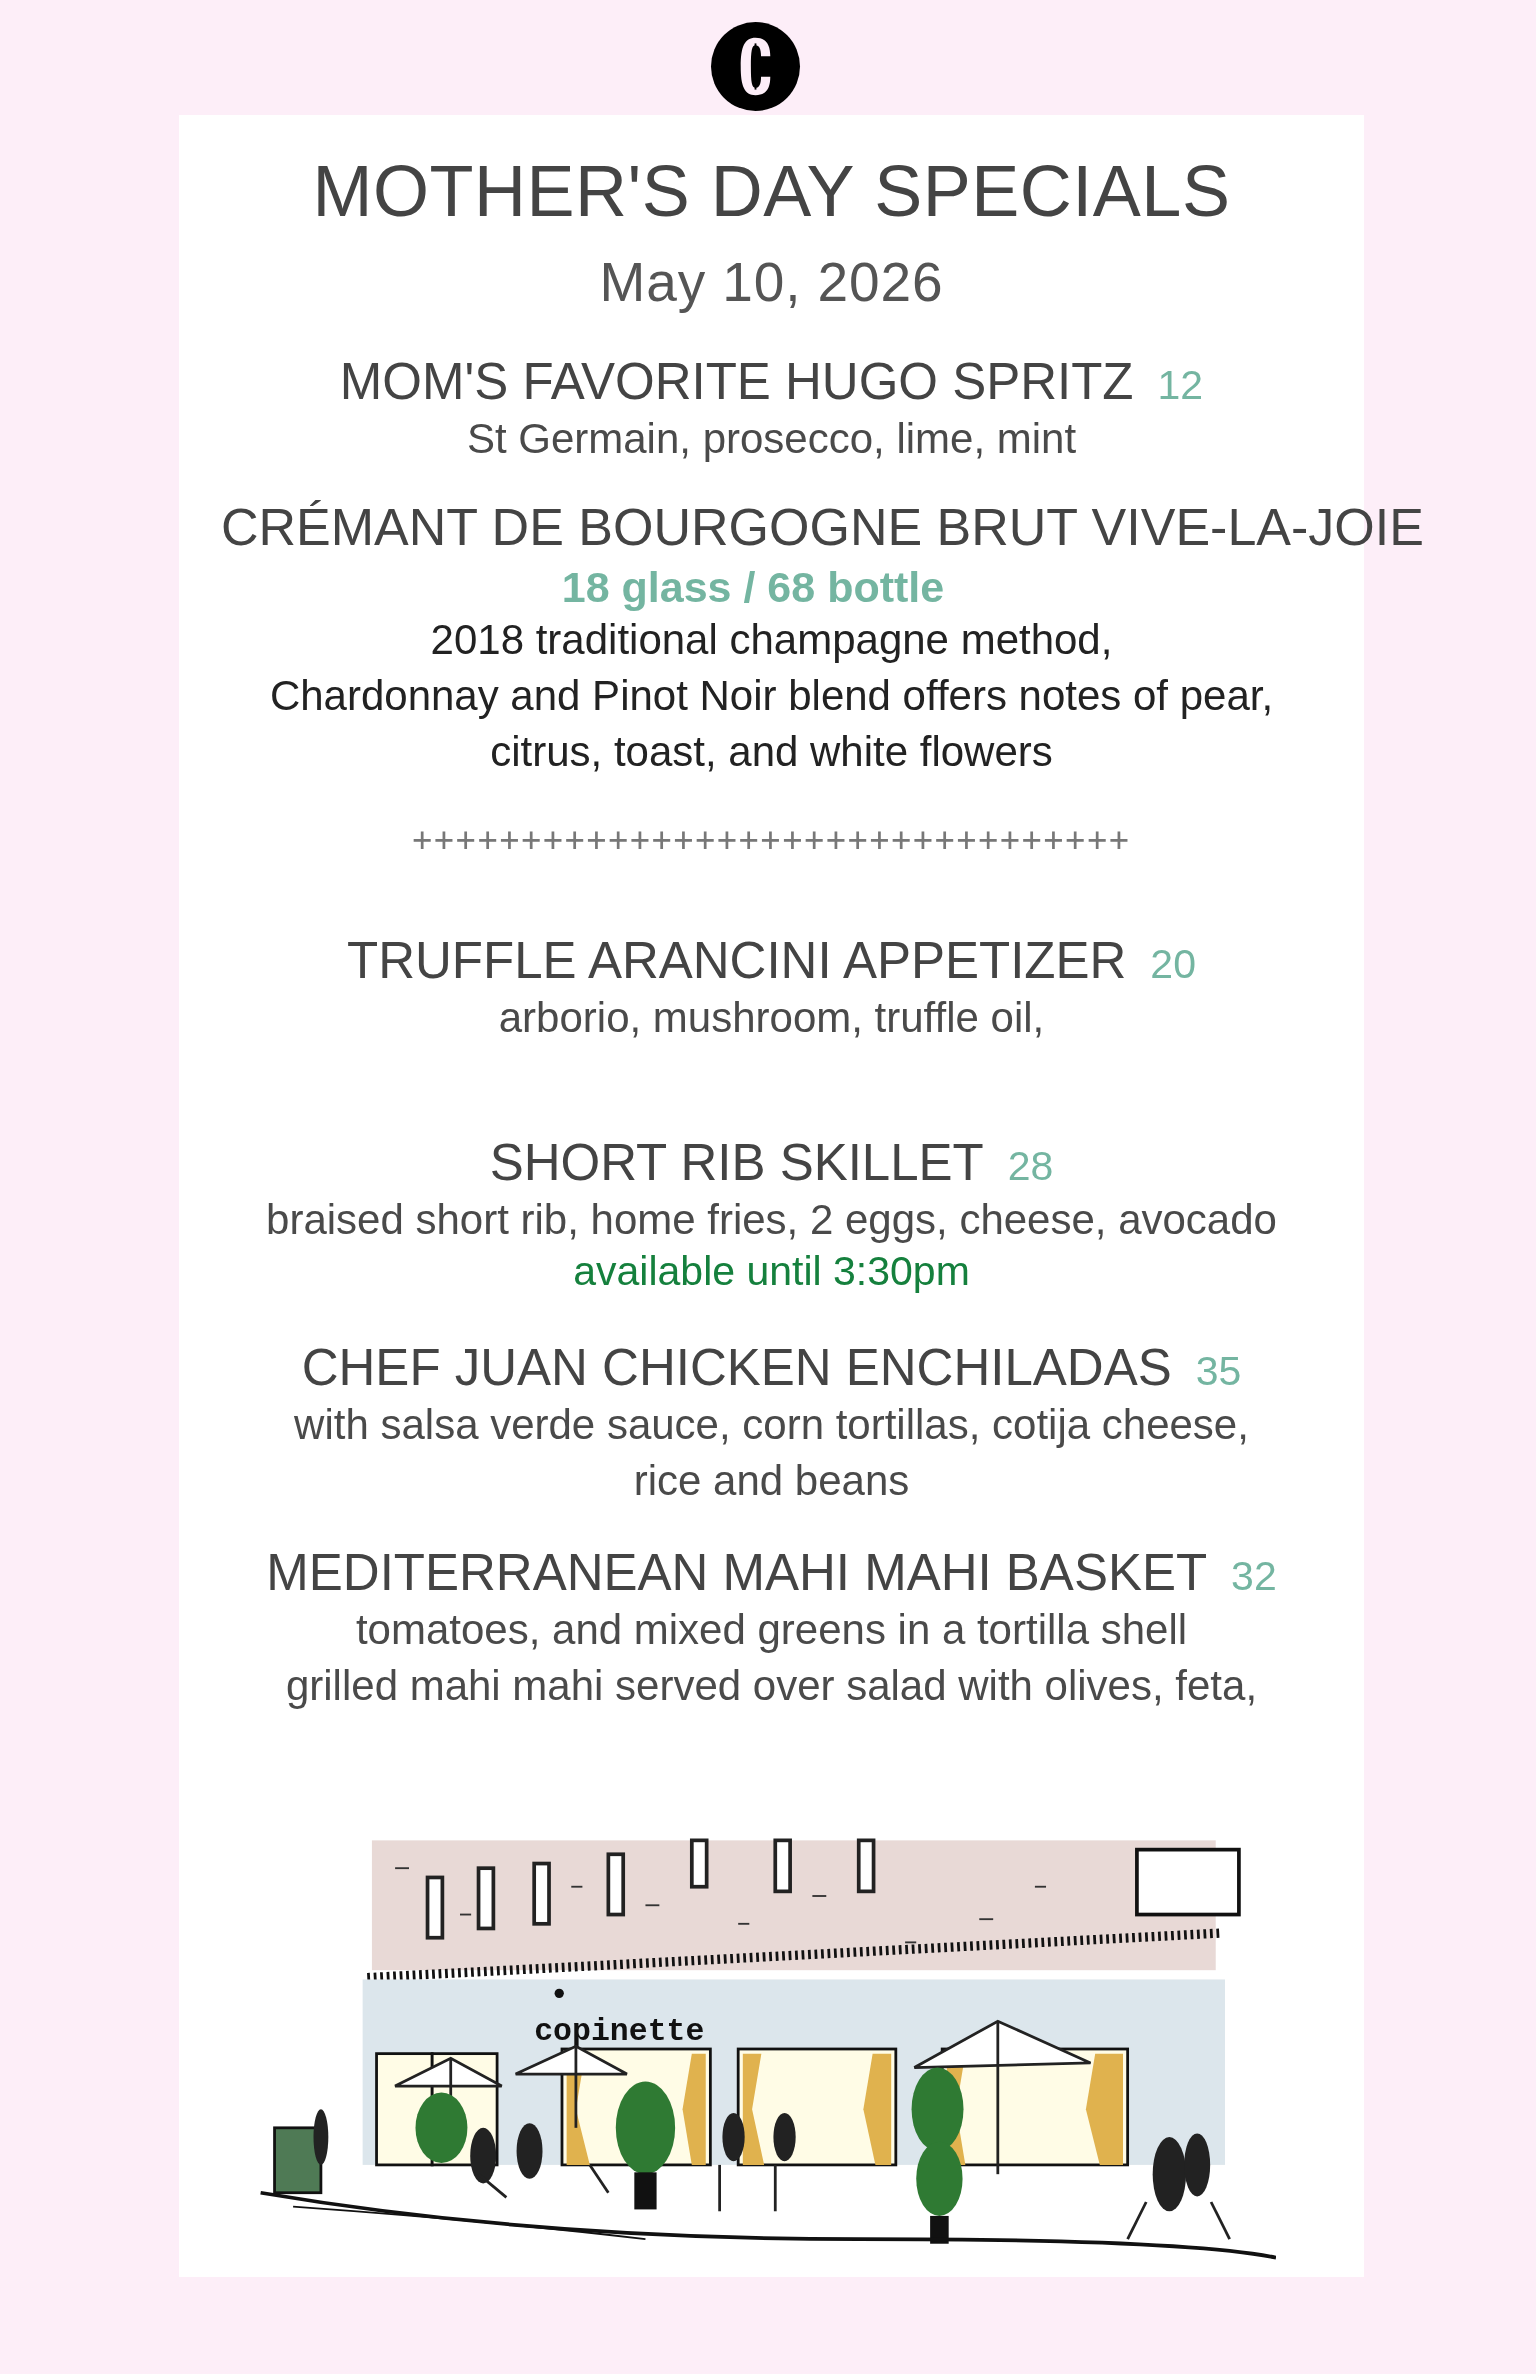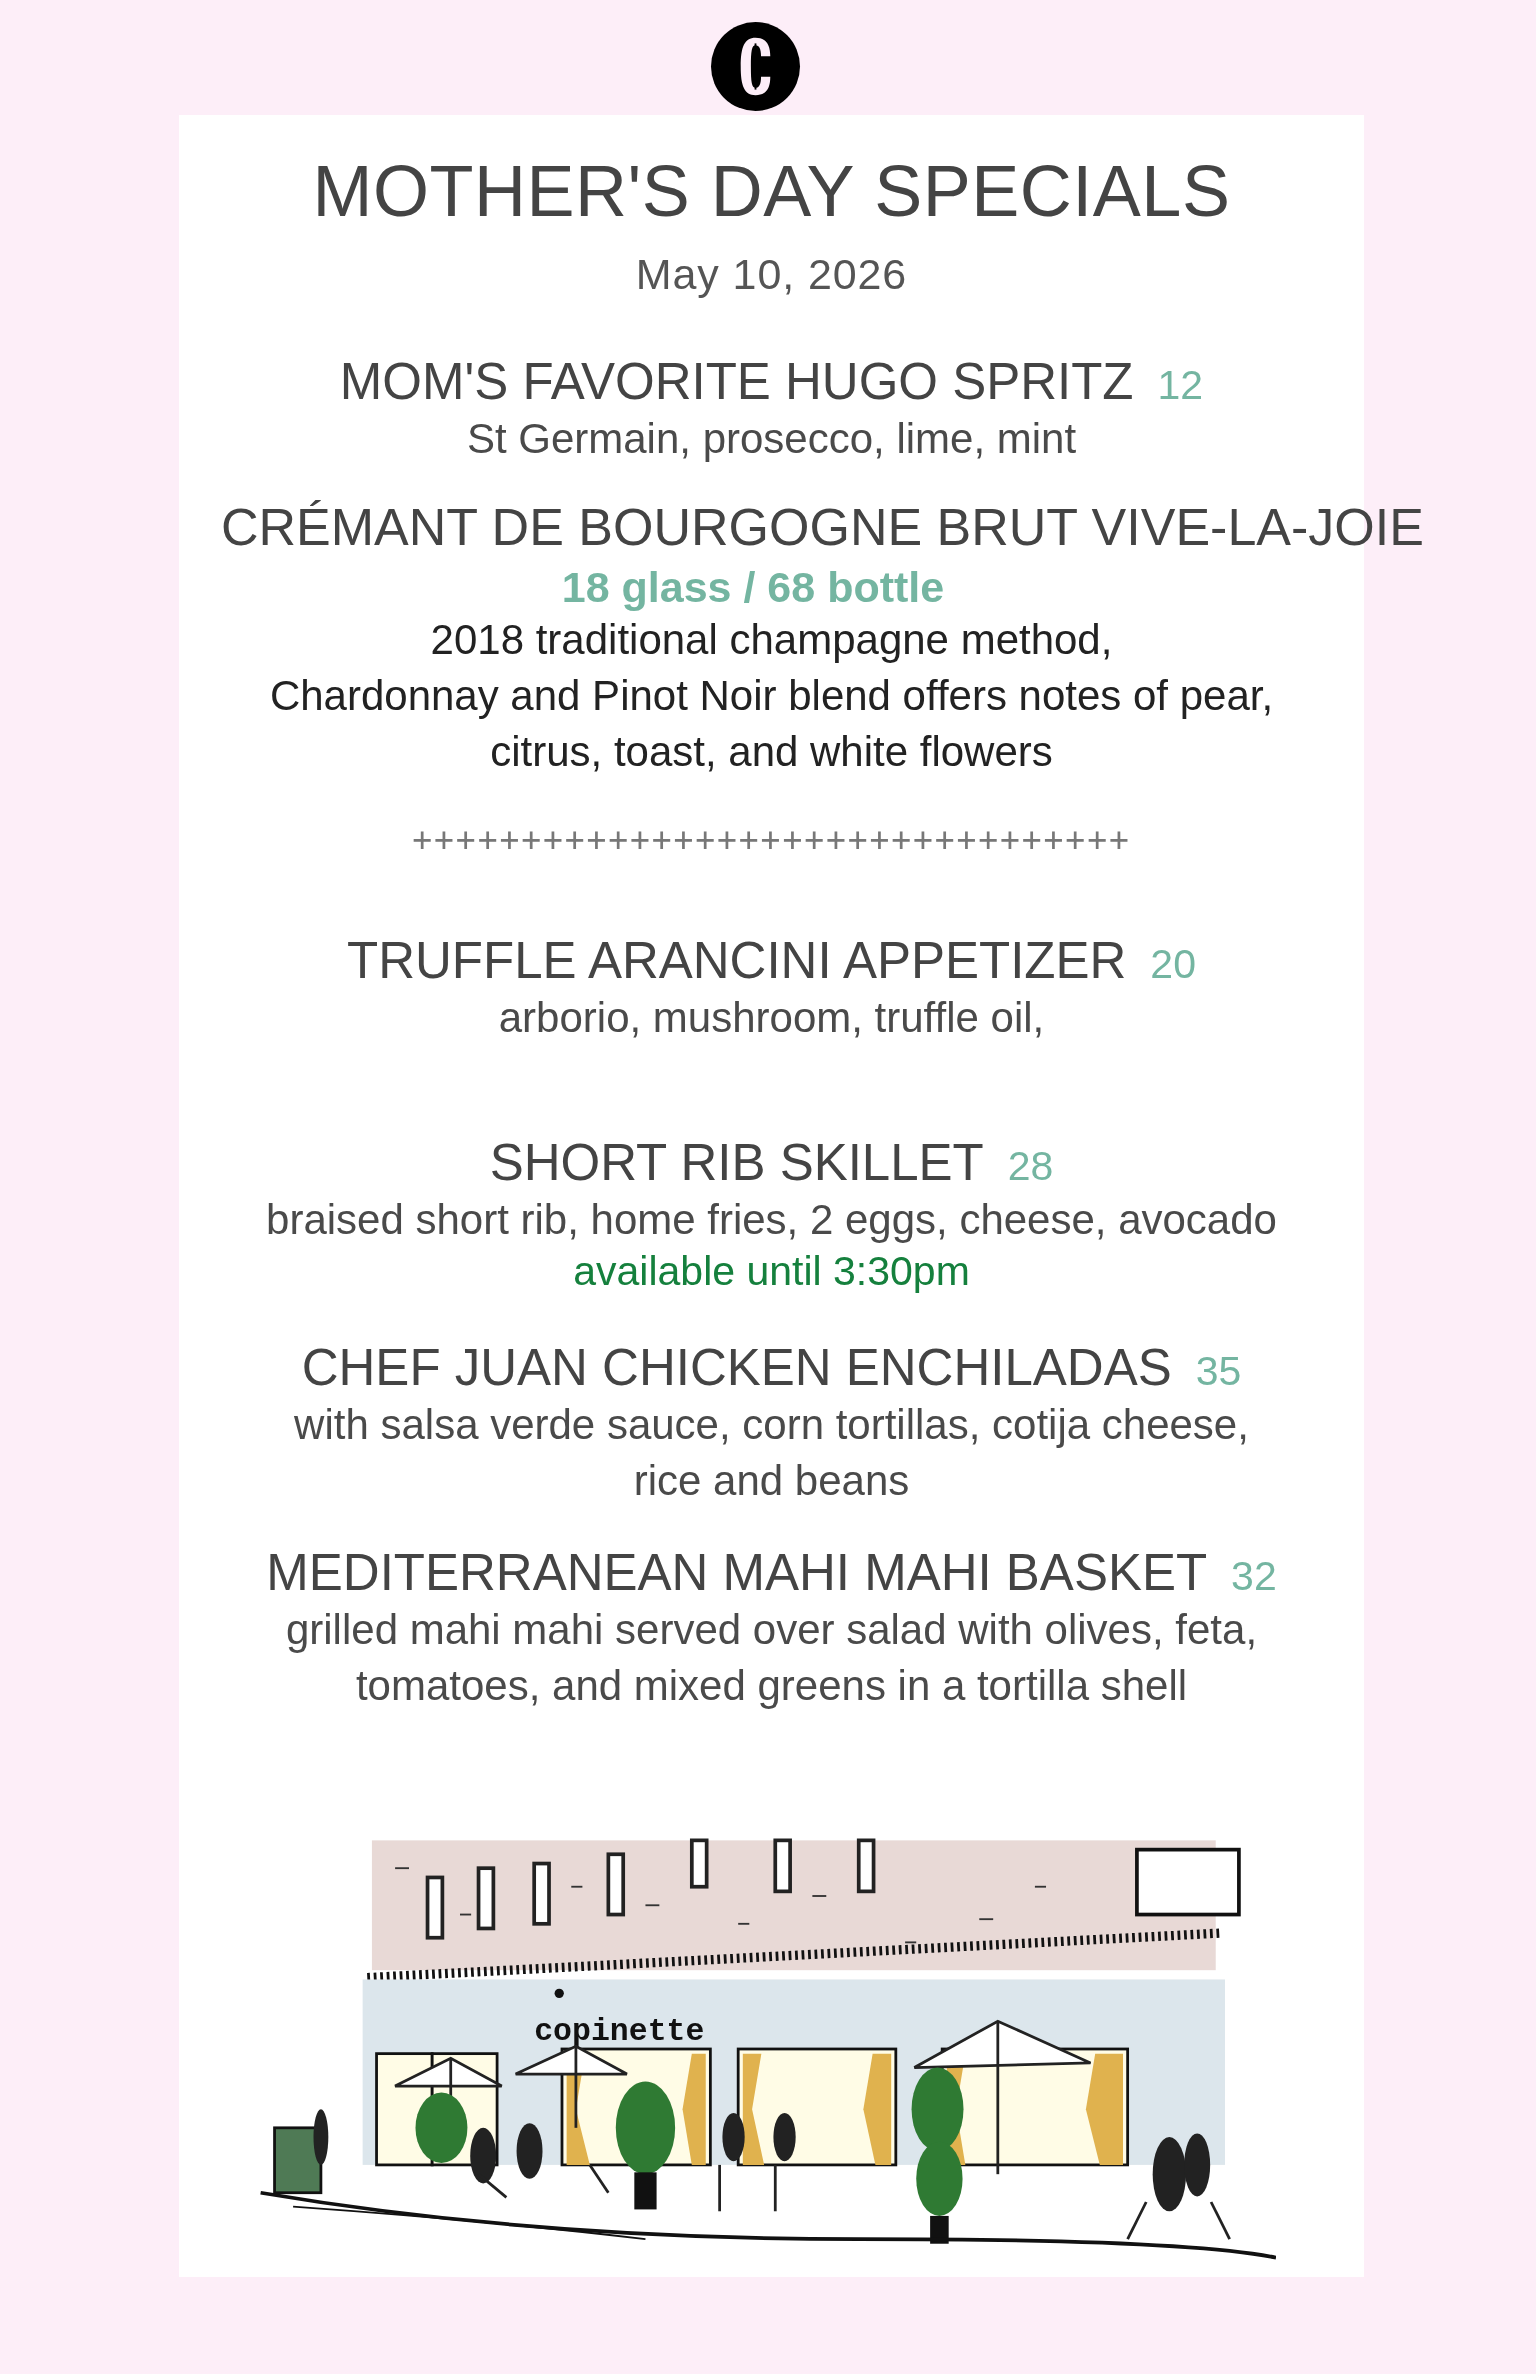--- a/index.html
+++ b/index.html
@@ -10,21 +10,21 @@
   .logo {
     position:absolute; left:711px; top:22px; width:89px; height:89px; border-radius:50%;
     background:#000; display:flex; align-items:center; justify-content:center;
   }
   .logo svg { width:37px; height:61px; }
   .card {
     position:absolute; left:179px; top:115px; width:1185px; height:2162px; background:#fff;
   }
   .center { position:absolute; left:0; width:100%; text-align:center; }
   .title { top:35px; font-size:72px; color:#444; letter-spacing:0.5px; font-stretch:condensed; }
-  .date { top:135px; font-size:43px; color:#555; font-weight:300; letter-spacing:0.9px; }
+  .date { top:135px; font-size:55px; color:#555; font-weight:300; letter-spacing:0.9px; }
   .item-name { font-size:51px; color:#444; white-space:nowrap; }
   .price { color:#74B5A1; font-size:41px; margin-left:24px; }
   .desc { font-size:42px; color:#4a4a4a; line-height:56px; }
   .desc.dark { color:#222; }
   .note { font-size:41px; color:#15803d; }
   .sep { font-size:33px; color:#777; letter-spacing:1.9px; font-family:"DejaVu Sans Mono", monospace; }
   .illustration {
     position:absolute; left:77px; top:1716px; width:1020px; height:436px;
   }
   .sign-text { font-family:"Liberation Mono", monospace; font-weight:bold; }
@@ -71,22 +71,22 @@
   </div>
 
   <div class="center" style="top:1223px;">
     <div class="item-name"><span data-bind="menu.food.2.name">CHEF JUAN CHICKEN ENCHILADAS</span><span class="price" data-bind="menu.food.2.price">35</span></div>
     <div class="desc" data-bind="menu.food.2.description.0">with salsa verde sauce, corn tortillas, cotija cheese,</div>
     <div class="desc" data-bind="menu.food.2.description.1">rice and beans</div>
   </div>
 
   <div class="center" style="top:1428px;">
     <div class="item-name"><span data-bind="menu.food.3.name">MEDITERRANEAN MAHI MAHI BASKET</span><span class="price" data-bind="menu.food.3.price">32</span></div>
+    <div class="desc" data-bind="menu.food.3.description.1">tomatoes, and mixed greens in a tortilla shell</div>
     <div class="desc" data-bind="menu.food.3.description.0">grilled mahi mahi served over salad with olives, feta,</div>
-    <div class="desc" data-bind="menu.food.3.description.1">tomatoes, and mixed greens in a tortilla shell</div>
   </div>
 
   <svg class="illustration" viewBox="0 0 1100 470">
 
     <rect x="125" y="10" width="910" height="140" fill="#E8D9D6"></rect>
     <g stroke="#222" stroke-width="4" fill="#fff">
       <rect x="185" y="50" width="16" height="65"></rect>
         <rect x="240" y="40" width="16" height="65"></rect>
       <rect x="300" y="35" width="16" height="65"></rect>
         <rect x="380" y="25" width="16" height="65"></rect>

